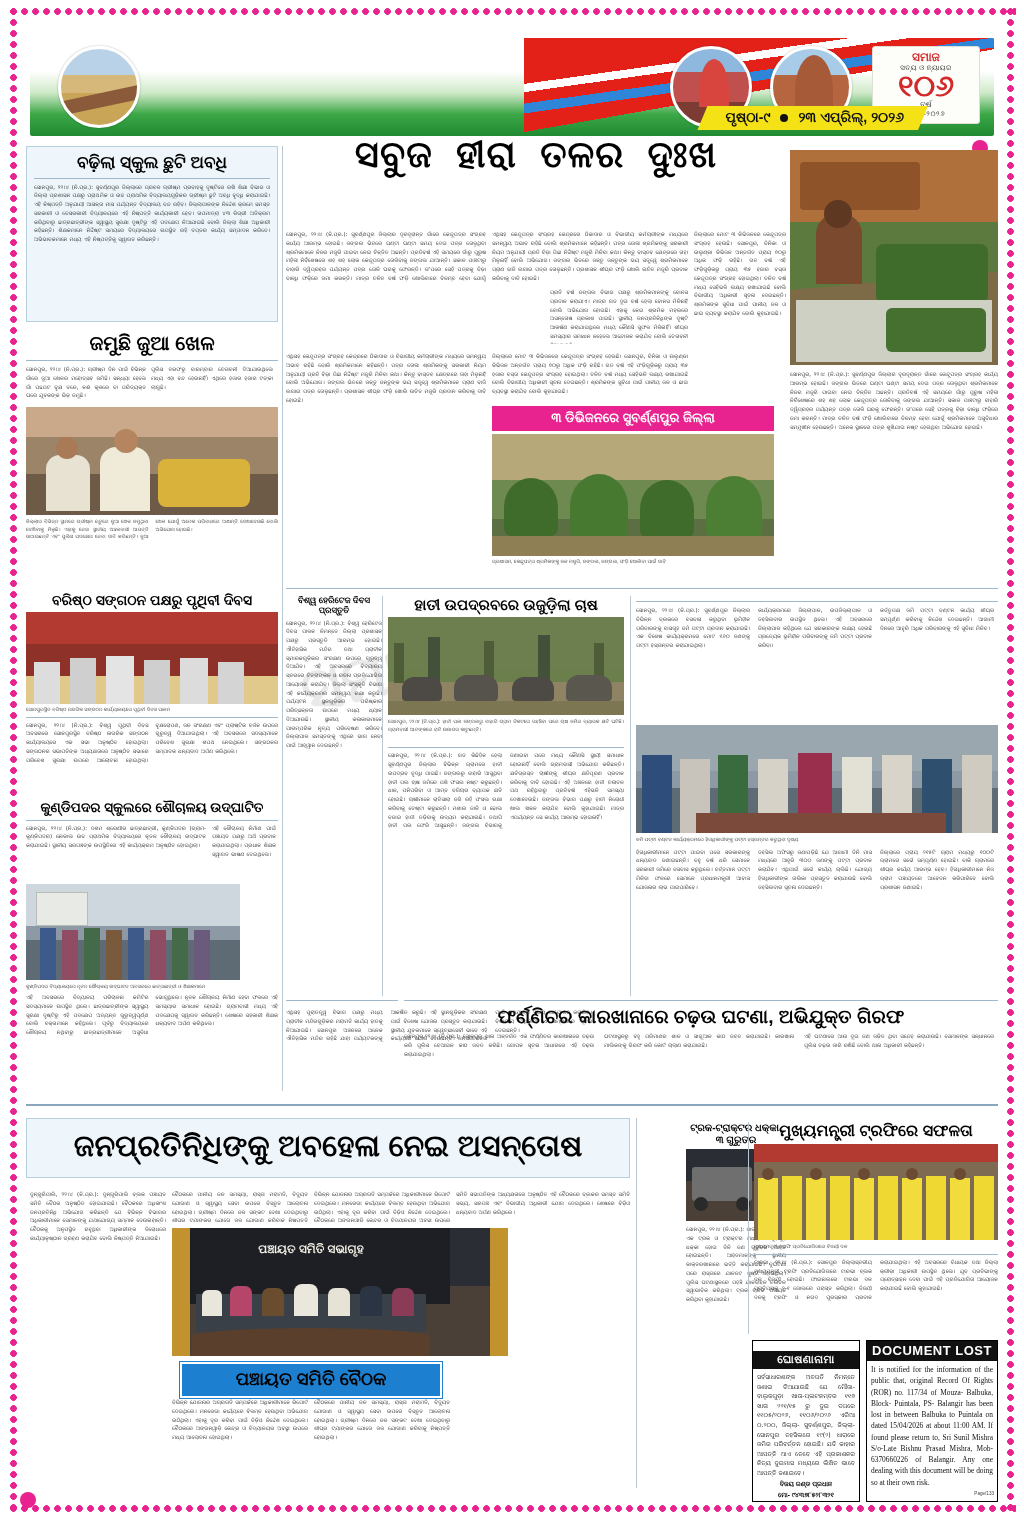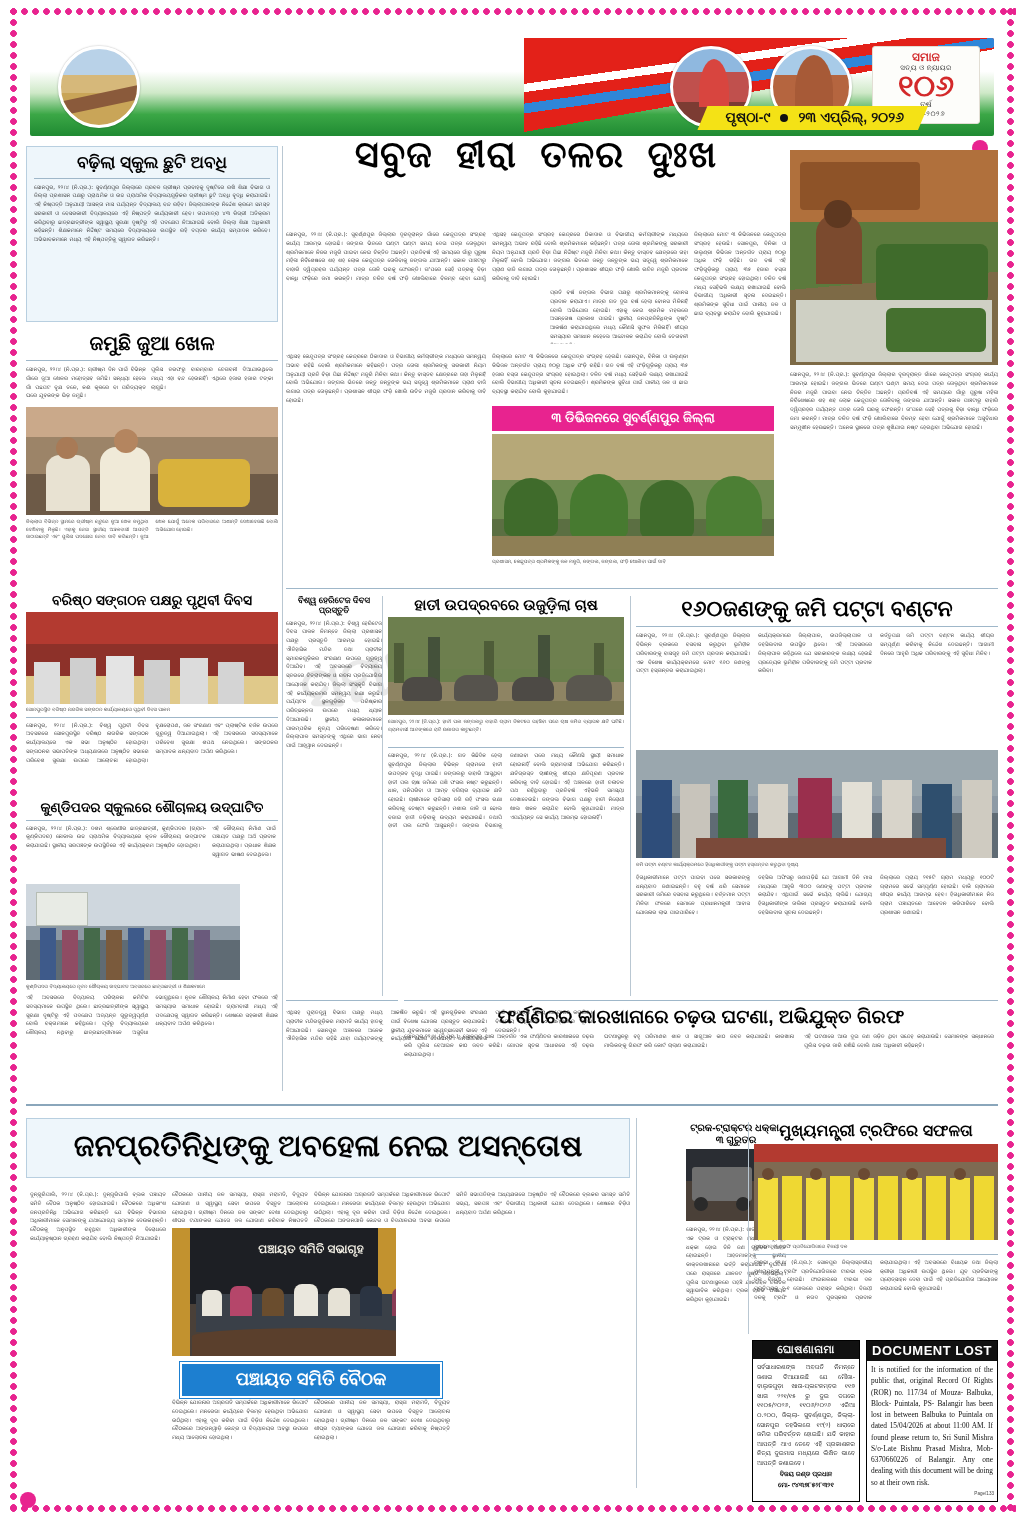--- a/index.html
+++ b/index.html
@@ -128,21 +128,21 @@
   .ph-crowd { background: linear-gradient(180deg,#b4c3cd 0 24%,#8d9aa5 24% 58%,#5f6b74 58% 100%); }
   .ph-night { background: linear-gradient(180deg,#2a2d33 0 45%,#4a4038 45% 100%); }
   .ph-field { background: linear-gradient(180deg,#a9c18f 0 30%,#6f8a50 30% 70%,#5b6f42 70% 100%); }
   .ph-red   { background: linear-gradient(180deg,#b9463c 0 30%,#8d3129 30% 70%,#e0c98a 70% 100%); }
 
   .pink-cap {
     background: #e8238f; color: #fff; font-weight: bold;
     text-align: center; font-size: 13px; padding: 4px 0 5px 0;
   }
   .blue-cap {
-    background: #1d7fd0; color: #ffffff; font-weight: bold;
+    background: #1d7fd0; color: #000000; font-weight: bold;
     text-align: center; font-size: 18px; padding: 5px 0 6px 0;
     border: 2px solid #fff; box-shadow: 0 0 0 1px #1d7fd0;
   }
   .yellow-box {
     background: #f7e417; border: 1px solid #d9c80e; padding: 6px 8px;
   }
   .yellow-box .ybl {
     font-size: 14px; font-weight: bold; color: #000;
     line-height: 1.5; white-space: nowrap;
   }
@@ -340,21 +340,20 @@
     </div>
     <div class="cap" style="margin-top:3px; height:26px;">ସୋନପୁର, ୨୨।୪ (ନି.ପ୍ର.): ହାତୀ ପଲ ଜଙ୍ଗଲରୁ ବାହାରି ଗ୍ରାମ ନିକଟରେ ପହଞ୍ଚିବା ପରେ ଚାଷ ଜମିର ବ୍ୟାପକ କ୍ଷତି ଘଟିଛି। ଗ୍ରାମବାସୀ ଆତଙ୍କରେ ରାତି ଉଜାଗର କାଟୁଛନ୍ତି।</div>
     <div class="rule" style="margin:3px 0;"></div>
     <div class="body-text" style="height:252px; column-count:2; column-gap:8px;">ସୋନପୁର, ୨୨।୪ (ନି.ପ୍ର.): ଗତ କିଛିଦିନ ହେଲା ସୁବର୍ଣ୍ଣପୁର ଜିଲ୍ଲାର ବିଭିନ୍ନ ଗ୍ରାମରେ ହାତୀ ଉପଦ୍ରବ ବୃଦ୍ଧି ପାଇଛି। ଜଙ୍ଗଲରୁ ବାହାରି ଆସୁଥିବା ହାତୀ ପଲ ଚାଷ ଜମିରେ ପଶି ଫସଲ ନଷ୍ଟ କରୁଛନ୍ତି। ଧାନ, ପନିପରିବା ଓ ଆମ୍ବ ବଗିଚାର ବ୍ୟାପକ କ୍ଷତି ହୋଇଛି। ଚାଷୀମାନେ ରାତିସାରା ଜଗି ରହି ଫସଲ ରକ୍ଷା କରିବାକୁ ଚେଷ୍ଟା କରୁଛନ୍ତି। ମଶାଲ ଜାଳି ଓ ଢୋଲ ବଜାଇ ହାତୀ ତଡ଼ିବାକୁ ଉଦ୍ୟମ କରାଯାଉଛି। ତଥାପି ହାତୀ ପଲ ଫେରି ଆସୁଛନ୍ତି। ଜଙ୍ଗଲ ବିଭାଗକୁ ଜଣାଇବା ପରେ ମଧ୍ୟ କୌଣସି ସ୍ଥାୟୀ ସମାଧାନ ହୋଇନାହିଁ ବୋଲି ଗ୍ରାମବାସୀ ଅଭିଯୋଗ କରିଛନ୍ତି। କ୍ଷତିଗ୍ରସ୍ତ ଚାଷୀଙ୍କୁ ଶୀଘ୍ର କ୍ଷତିପୂରଣ ପ୍ରଦାନ କରିବାକୁ ଦାବି ହୋଇଛି। ଏହି ଅଞ୍ଚଳରେ ହାତୀ ଚଳାଚଳ ପଥ ରହିଥିବାରୁ ପ୍ରତିବର୍ଷ ଏହିଭଳି ସମସ୍ୟା ଦେଖାଦେଉଛି। ଜଙ୍ଗଲ ବିଭାଗ ପକ୍ଷରୁ ହାତୀ ନିରୋଧୀ ଖାଲ ଖନନ କରାଯିବ ବୋଲି କୁହାଯାଇଛି। ମାତ୍ର ଏପର୍ଯ୍ୟନ୍ତ ସେ କାର୍ଯ୍ୟ ଆରମ୍ଭ ହୋଇନାହିଁ।</div>
   </div>
 
   <div class="abs vrule" style="left:382px; top:596px; height:400px;"></div>
   <div class="abs vrule" style="left:630px; top:596px; height:400px;"></div>
 
   <div class="abs" style="left:636px; top:596px; width:362px;">
-    <div class="hl" style="font-size:22px;">୧୬୦ଜଣଙ୍କୁ ଜମି ପଟ୍ଟା ବଣ୍ଟନ</div>
     <div class="rule" style="margin:5px 0 4px 0;"></div>
     <div style="display:flex; gap:8px;">
       <div class="body-text" style="width:114px; height:114px;">ସୋନପୁର, ୨୨।୪ (ନି.ପ୍ର.): ସୁବର୍ଣ୍ଣପୁର ଜିଲ୍ଲାର ବିଭିନ୍ନ ବ୍ଲକରେ ବସବାସ କରୁଥିବା ଭୂମିହୀନ ପରିବାରଙ୍କୁ ବାସଗୃହ ଜମି ପଟ୍ଟା ପ୍ରଦାନ କରାଯାଇଛି। ଏକ ବିଶେଷ କାର୍ଯ୍ୟକ୍ରମରେ ମୋଟ ୧୬୦ ଜଣଙ୍କୁ ପଟ୍ଟା ହସ୍ତାନ୍ତର କରାଯାଇଥିଲା।</div>
       <div class="body-text" style="width:114px; height:114px;">କାର୍ଯ୍ୟକ୍ରମରେ ଜିଲ୍ଲାପାଳ, ଉପଜିଲ୍ଲାପାଳ ଓ ତହସିଲଦାର ଉପସ୍ଥିତ ଥିଲେ। ଏହି ଅବସରରେ ଜିଲ୍ଲାପାଳ କହିଥିଲେ ଯେ ସରକାରଙ୍କ ଲକ୍ଷ୍ୟ ହେଉଛି ପ୍ରତ୍ୟେକ ଭୂମିହୀନ ପରିବାରଙ୍କୁ ଜମି ପଟ୍ଟା ପ୍ରଦାନ କରିବା।</div>
       <div class="body-text" style="width:114px; height:114px;">କର୍ତ୍ତୃପକ୍ଷ ଜମି ପଟ୍ଟା ବଣ୍ଟନ କାର୍ଯ୍ୟ ଶୀଘ୍ର ସମ୍ପୂର୍ଣ୍ଣ କରିବାକୁ ନିର୍ଦ୍ଦେଶ ଦେଇଛନ୍ତି। ଆଗାମୀ ଦିନରେ ଆହୁରି ଅଧିକ ପରିବାରଙ୍କୁ ଏହି ସୁବିଧା ମିଳିବ।</div>
     </div>
     <div class="photo ph-crowd" style="width:362px; height:108px; margin-top:5px;">
       <div style="position:absolute;left:0;top:0;width:362px;height:46px;background:#9aa7ae;"></div>
       <div style="position:absolute;left:6px;top:30px;width:30px;height:78px;background:#2e4d7a;"></div>
       <div style="position:absolute;left:44px;top:34px;width:30px;height:74px;background:#c8c4bb;"></div>
@@ -390,21 +389,21 @@
 
   <div class="abs box-lt" style="left:26px; top:1118px; width:604px; height:60px;">
     <div class="hl" style="font-size:30px; padding-top:10px;">ଜନପ୍ରତିନିଧିଙ୍କୁ ଅବହେଳା ନେଇ ଅସନ୍ତୋଷ</div>
   </div>
 
   <div class="abs body-text" style="left:30px; top:1190px; width:136px; height:290px;">ଦୁନ୍ଗୁରିପାଲି, ୨୨।୪ (ନି.ପ୍ର.): ଦୁନ୍ଗୁରିପାଲି ବ୍ଲକ ପଞ୍ଚାୟତ ସମିତି ବୈଠକ ଅନୁଷ୍ଠିତ ହୋଇଯାଇଛି। ବୈଠକରେ ଅଧିକାଂଶ ଜନପ୍ରତିନିଧି ଅଭିଯୋଗ କରିଛନ୍ତି ଯେ ବିଭିନ୍ନ ବିଭାଗର ଅଧିକାରୀମାନେ ସେମାନଙ୍କୁ ଯଥାଯୋଗ୍ୟ ସମ୍ମାନ ଦେଉନାହାନ୍ତି। ବୈଠକକୁ ଅନୁପସ୍ଥିତ ରହୁଥିବା ଅଧିକାରୀଙ୍କ ବିରୋଧରେ କାର୍ଯ୍ୟାନୁଷ୍ଠାନ ଗ୍ରହଣ କରାଯିବ ବୋଲି ନିଷ୍ପତ୍ତି ନିଆଯାଇଛି।</div>
   <div class="abs body-text" style="left:172px; top:1190px; width:136px; height:32px;">ବୈଠକରେ ପାନୀୟ ଜଳ ସମସ୍ୟା, ରାସ୍ତା ମରାମତି, ବିଦ୍ୟୁତ ଯୋଗାଣ ଓ ସ୍ୱାସ୍ଥ୍ୟ ସେବା ଉପରେ ବିସ୍ତୃତ ଆଲୋଚନା ହୋଇଥିଲା। ଗ୍ରୀଷ୍ମ ଦିନରେ ଜଳ ସଙ୍କଟ ଦେଖା ଦେଇଥିବାରୁ ଶୀଘ୍ର ଟ୍ୟାଙ୍କର ଯୋଗେ ଜଳ ଯୋଗାଣ କରିବାକୁ ନିଷ୍ପତ୍ତି ହୋଇଥିଲା।</div>
   <div class="abs body-text" style="left:314px; top:1190px; width:136px; height:32px;">ବିଭିନ୍ନ ଯୋଜନାର ଅଗ୍ରଗତି ସମ୍ପର୍କରେ ଅଧିକାରୀମାନେ ରିପୋର୍ଟ ଦେଇଥିଲେ। ମନରେଗା କାର୍ଯ୍ୟରେ ବିଳମ୍ବ ହେଉଥିବା ଅଭିଯୋଗ ଉଠିଥିଲା। ଏହାକୁ ଦୂର କରିବା ପାଇଁ ବିଡ଼ିଓ ନିର୍ଦ୍ଦେଶ ଦେଇଥିଲେ। ବୈଠକରେ ଅଙ୍ଗନୱାଡ଼ି କେନ୍ଦ୍ର ଓ ବିଦ୍ୟାଳୟର ଅବସ୍ଥା ଉପରେ ମଧ୍ୟ ଆଲୋଚନା ହୋଇଥିଲା।</div>
   <div class="abs body-text" style="left:456px; top:1190px; width:174px; height:290px;">ସମିତି ସଭାପତିଙ୍କ ଅଧ୍ୟକ୍ଷତାରେ ଅନୁଷ୍ଠିତ ଏହି ବୈଠକରେ ବ୍ଲକର ସମସ୍ତ ସମିତି ସଭ୍ୟ, ସରପଞ୍ଚ ଏବଂ ବିଭାଗୀୟ ଅଧିକାରୀ ଯୋଗ ଦେଇଥିଲେ। ଶେଷରେ ବିଡ଼ିଓ ଧନ୍ୟବାଦ ଅର୍ପଣ କରିଥିଲେ।</div>
 
-  <div class="abs photo ph-night" style="left:172px; top:1228px; width:224px; height:128px;">
+  <div class="abs photo ph-night" style="left:172px; top:1228px; width:336px; height:128px;">
     <div style="position:absolute;left:0;top:0;width:278px;height:76px;background:#1d1f24;"></div>
     <div style="position:absolute;left:0;top:0;width:18px;height:128px;background:#c2922f;"></div>
     <div style="position:absolute;right:0;top:0;width:18px;height:128px;background:#c2922f;"></div>
     <div style="position:absolute;left:26px;top:14px;width:226px;text-align:center;color:#f2efe4;font-size:12px;font-weight:bold;">ପଞ୍ଚାୟତ ସମିତି ସଭାଗୃହ</div>
     <div style="position:absolute;left:24px;top:66px;width:230px;height:38px;background:#3a4048;"></div>
     <div style="position:absolute;left:30px;top:62px;width:20px;height:26px;background:#e9e6dc;border-radius:6px 6px 0 0;"></div>
     <div style="position:absolute;left:58px;top:58px;width:22px;height:30px;background:#b5466a;border-radius:7px 7px 0 0;"></div>
     <div style="position:absolute;left:90px;top:60px;width:22px;height:28px;background:#6a4d2e;border-radius:7px 7px 0 0;"></div>
     <div style="position:absolute;left:122px;top:56px;width:24px;height:32px;background:#eae7dd;border-radius:8px 8px 0 0;"></div>
     <div style="position:absolute;left:156px;top:60px;width:22px;height:28px;background:#e6e2d6;border-radius:7px 7px 0 0;"></div>
@@ -451,21 +450,21 @@
       <div style="position:absolute;left:104px;top:24px;width:12px;height:12px;background:#6b4a33;border-radius:50%;"></div>
       <div style="position:absolute;left:152px;top:24px;width:12px;height:12px;background:#6b4a33;border-radius:50%;"></div>
       <div style="position:absolute;left:200px;top:24px;width:12px;height:12px;background:#6b4a33;border-radius:50%;"></div>
     </div>
     <div class="cap" style="margin-top:3px;">ମୁଖ୍ୟମନ୍ତ୍ରୀ ଟ୍ରଫି ପ୍ରତିଯୋଗିତାରେ ବିଜୟୀ ଦଳ</div>
     <div class="rule" style="margin:3px 0;"></div>
     <div class="body-text" style="height:74px; column-count:2; column-gap:8px;">ଟାରଭା, ୨୨।୪ (ନି.ପ୍ର.): ସୋନପୁର ଜିଲ୍ଲାସ୍ତରୀୟ ମୁଖ୍ୟମନ୍ତ୍ରୀ ଟ୍ରଫି ପ୍ରତିଯୋଗିତାରେ ଟାରଭା ବ୍ଲକ ଦଳ ବିଜୟୀ ହୋଇଛି। ଫାଇନାଲରେ ଟାରଭା ଦଳ ପ୍ରତିପକ୍ଷକୁ ୨-୧ ଗୋଲରେ ପରାସ୍ତ କରିଥିଲା। ବିଜୟୀ ଦଳକୁ ଟ୍ରଫି ଓ ନଗଦ ପୁରସ୍କାର ପ୍ରଦାନ କରାଯାଇଥିଲା। ଏହି ଅବସରରେ ବିଧାୟକ ତଥା ଜିଲ୍ଲା କ୍ରୀଡ଼ା ଅଧିକାରୀ ଉପସ୍ଥିତ ଥିଲେ। ଯୁବ ପ୍ରତିଭାଙ୍କୁ ପ୍ରୋତ୍ସାହନ ଦେବା ପାଇଁ ଏହି ପ୍ରତିଯୋଗିତା ଆୟୋଜନ କରାଯାଇଛି ବୋଲି କୁହାଯାଇଛି।</div>
   </div>
 
   <div class="abs" style="left:752px; top:1340px; width:108px; height:162px; border:1px solid #000;">
-    <div class="ad-head" style="font-size:11px;">ଘୋଷଣାନାମା</div>
+    <div class="ad-head" style="font-size:11px;margin-top:10px;">ଘୋଷଣାନାମା</div>
     <div class="ad-body-od" style="height:108px; overflow:hidden;">ସର୍ବସାଧାରଣଙ୍କ ଅବଗତି ନିମନ୍ତେ ଜଣାଇ ଦିଆଯାଉଛି ଯେ ମୌଜା- ବାଲୁକଗୁଡ଼ା ଖାତା-ପ୍ଲଟନମ୍ବର ୧୧୭ ଖାତା ୨୨୧/୧୫ ରୁ ଦୁଇ ଦଗରେ ୧୧୦୫/୨୦୨୬, ୧୧୦୬/୨୦୨୬ ଏରିଆ ୦.୨୦୦, ଜିଲ୍ଲା- ସୁବର୍ଣ୍ଣପୁର, ଜିଲ୍ଲା- ସୋନପୁର ତହସିଲରେ ୧୯(୨) ଧାରାରେ ଜମିର ପରିବର୍ତ୍ତନ ହୋଇଛି। ଯଦି କାହାର ଆପତ୍ତି ଥାଏ ତେବେ ଏହି ପ୍ରକାଶନର ନିତ୍ୟ ଦୁଇମାସ ମଧ୍ୟରେ ଲିଖିତ ଭାବେ ଆପତ୍ତି ଜଣାଇବେ।</div>
     <div class="ad-sign" style="font-size:6.5px;">ବିଜୟ ରଣ୍ଡ ପ୍ରଧାନ</div>
     <div class="ad-sign" style="font-size:6.5px;">ମୋ- ୯୪୩୭୮୫୨୮୩୨୧</div>
   </div>
 
   <div class="abs" style="left:866px; top:1340px; width:132px; height:162px; border:1px solid #000;">
     <div class="ad-head">DOCUMENT LOST</div>
     <div class="ad-body" style="height:130px; overflow:hidden;">It is notified for the information of the public that, original Record Of Rights (ROR) no. 117/34 of Mouza- Balbuka, Block- Puintala, PS- Balangir has been lost in between Balbuka to Puintala on dated 15/04/2026 at about 11:00 AM. If found please return to, Sri Sunil Mishra S/o-Late Bishnu Prasad Mishra, Mob- 6370660226 of Balangir. Any one dealing with this document will be doing so at their own risk.</div>
     <div class="ad-ref">Page/133</div>
   </div>

